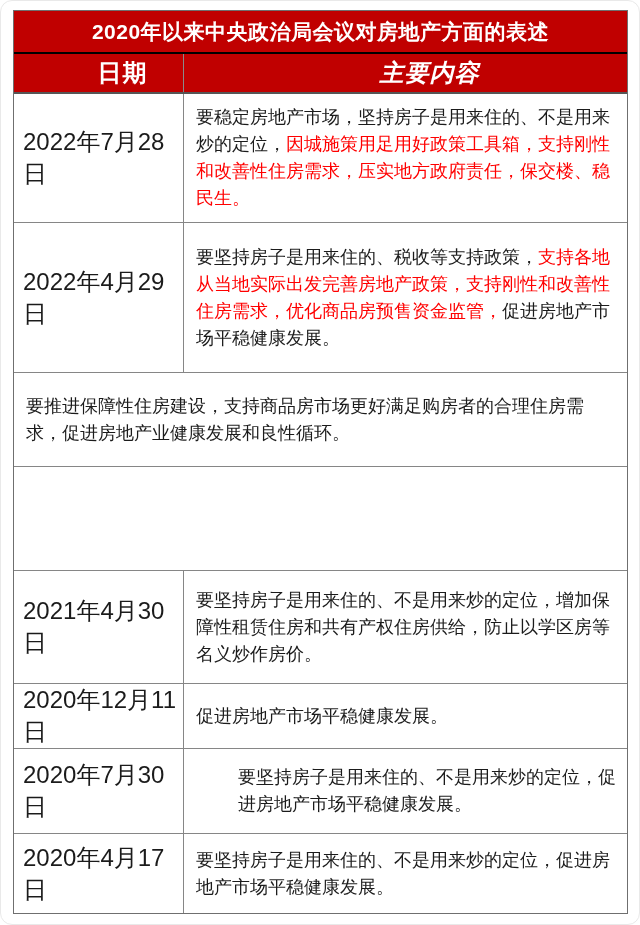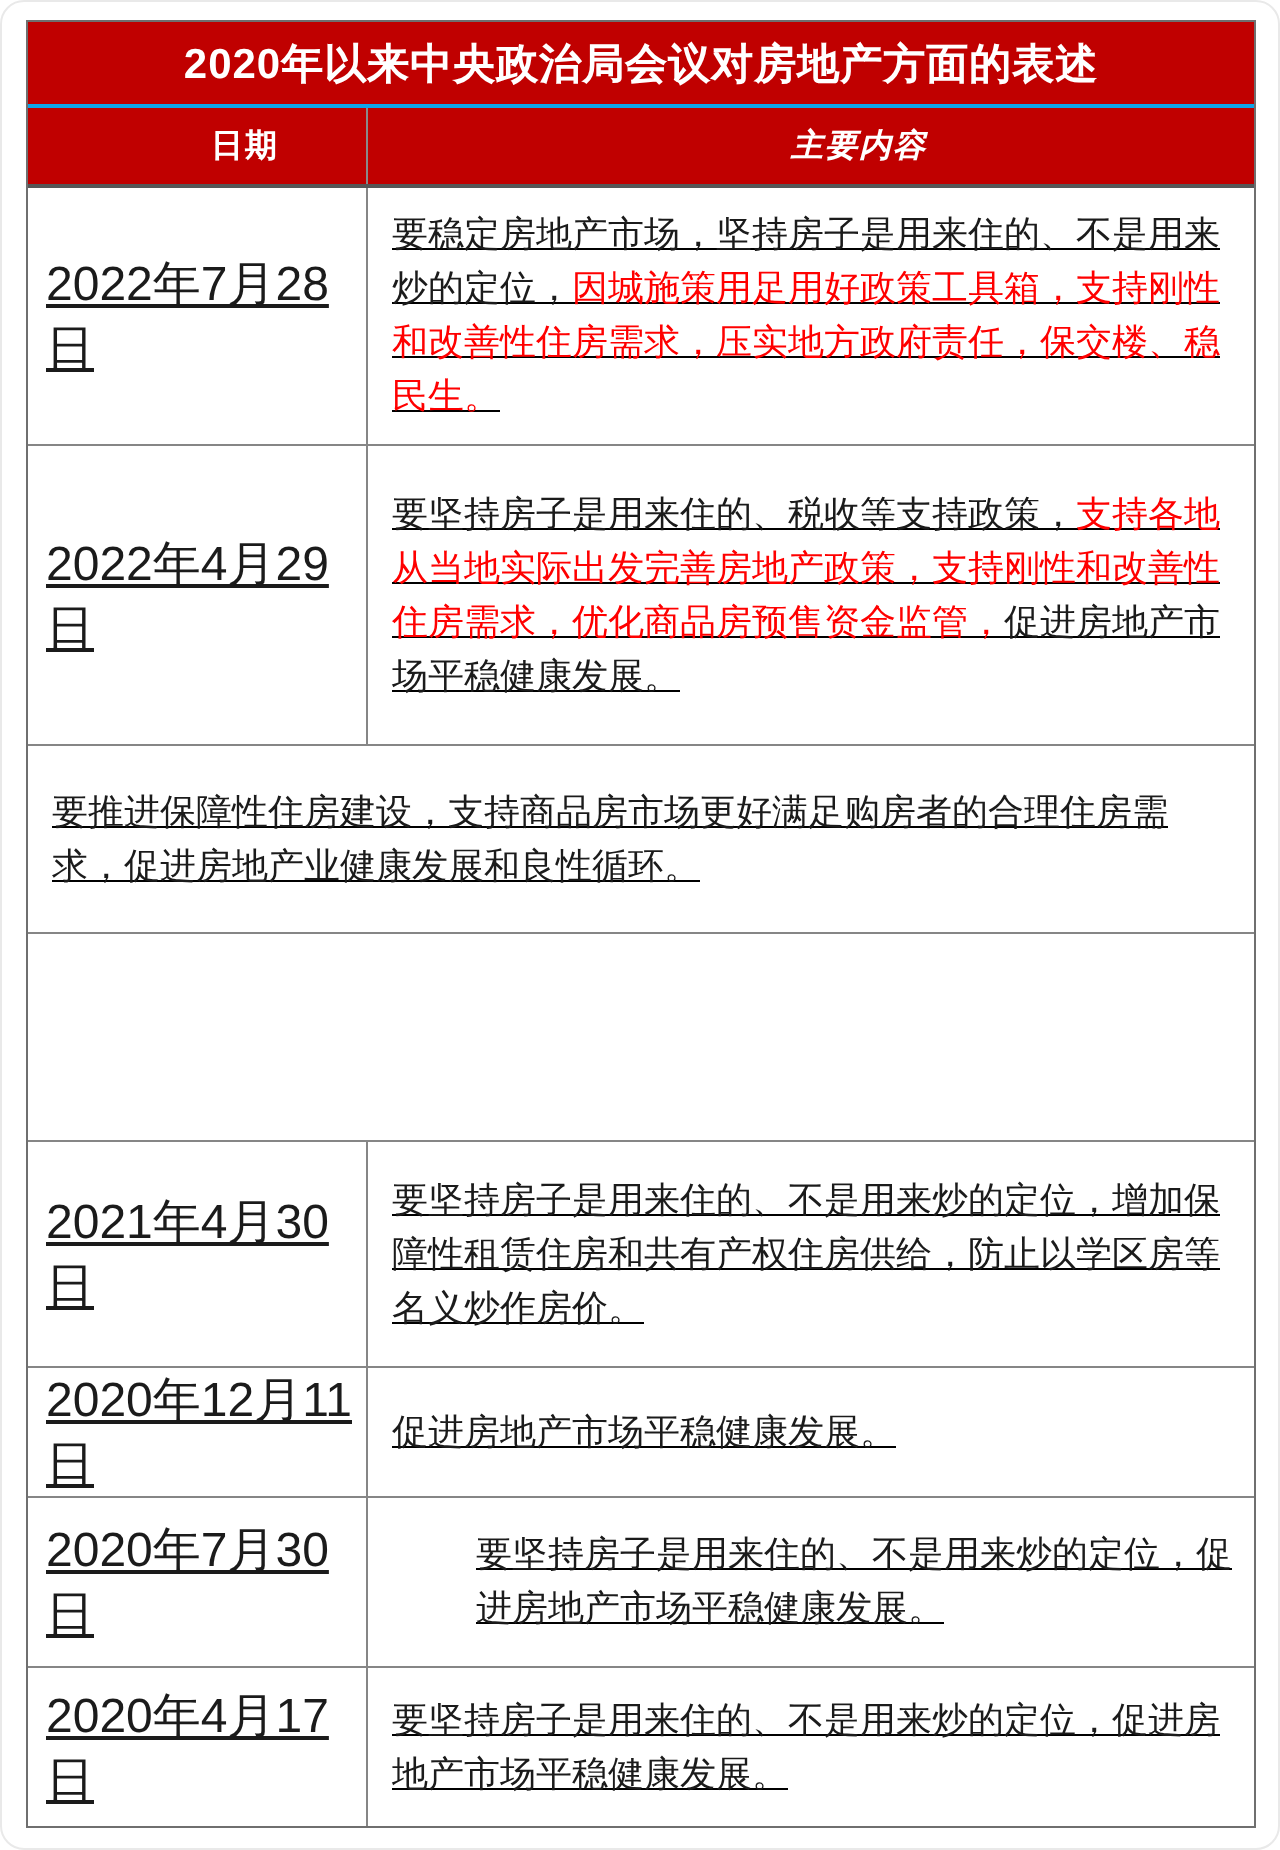--- a/index.html
+++ b/index.html
@@ -23,50 +23,50 @@
     border: 1.5px solid #6f6f6f;
     background: #ffffff;
   }
   .title-bar {
     height: 43px;
     background: var(--header-bg, #c00000);
     color: var(--header-text, #ffffff);
     font-size: 21px;
     font-weight: bold;
     display: flex; align-items: center; justify-content: center;
-    border-bottom: 2px solid #0ea5e9;
+    border-bottom: 2px solid #000000;
     letter-spacing: 0.5px;
   }
   .col-header {
     height: 40px;
     background: var(--header-bg, #c00000);
     color: var(--header-text, #ffffff);
     display: flex;
     border-bottom: 2px solid #565656;
   }
   .col-header .hcell {
     display: flex; align-items: center; justify-content: center;
-    font-size: 16px; font-weight: bold;
+    font-size: 24px; font-weight: bold;
     letter-spacing: 1px;
     padding-left: 48px;
   }
   .hcell.date-h { width: 170px; border-right: 1.5px solid #8a8a8a; }
   .hcell.content-h { flex: 1; font-style: italic; }
   .tbody { background: #ffffff; }
   .trow { display: flex; }
   .trow + .trow { border-top: 1.5px solid #868686; }
   .trow:nth-child(1) { min-height: 125px; }
   .trow:nth-child(2) { min-height: 150px; }
   .trow:nth-child(3) { min-height: 94px; }
   .trow:nth-child(4) { min-height: 104px; }
   .trow:nth-child(5) { min-height: 113px; }
   .trow:nth-child(6) { min-height: 62px; }
   .trow:nth-child(7) { min-height: 85px; gap: 42px; }
   .trow:nth-child(8) { min-height: 80px; }
-  .cell { display: flex; align-items: center; text-decoration: underline; }
+  .cell { display: flex; align-items: center; }
   .date-cell {
     width: 170px;
     border-right: 1.5px solid #868686;
     padding-left: 9px;
     font-size: 24px;
     color: var(--body-text, #1b1b1b);
     flex-shrink: 0;
   }
   .content-cell {
     flex: 1;

